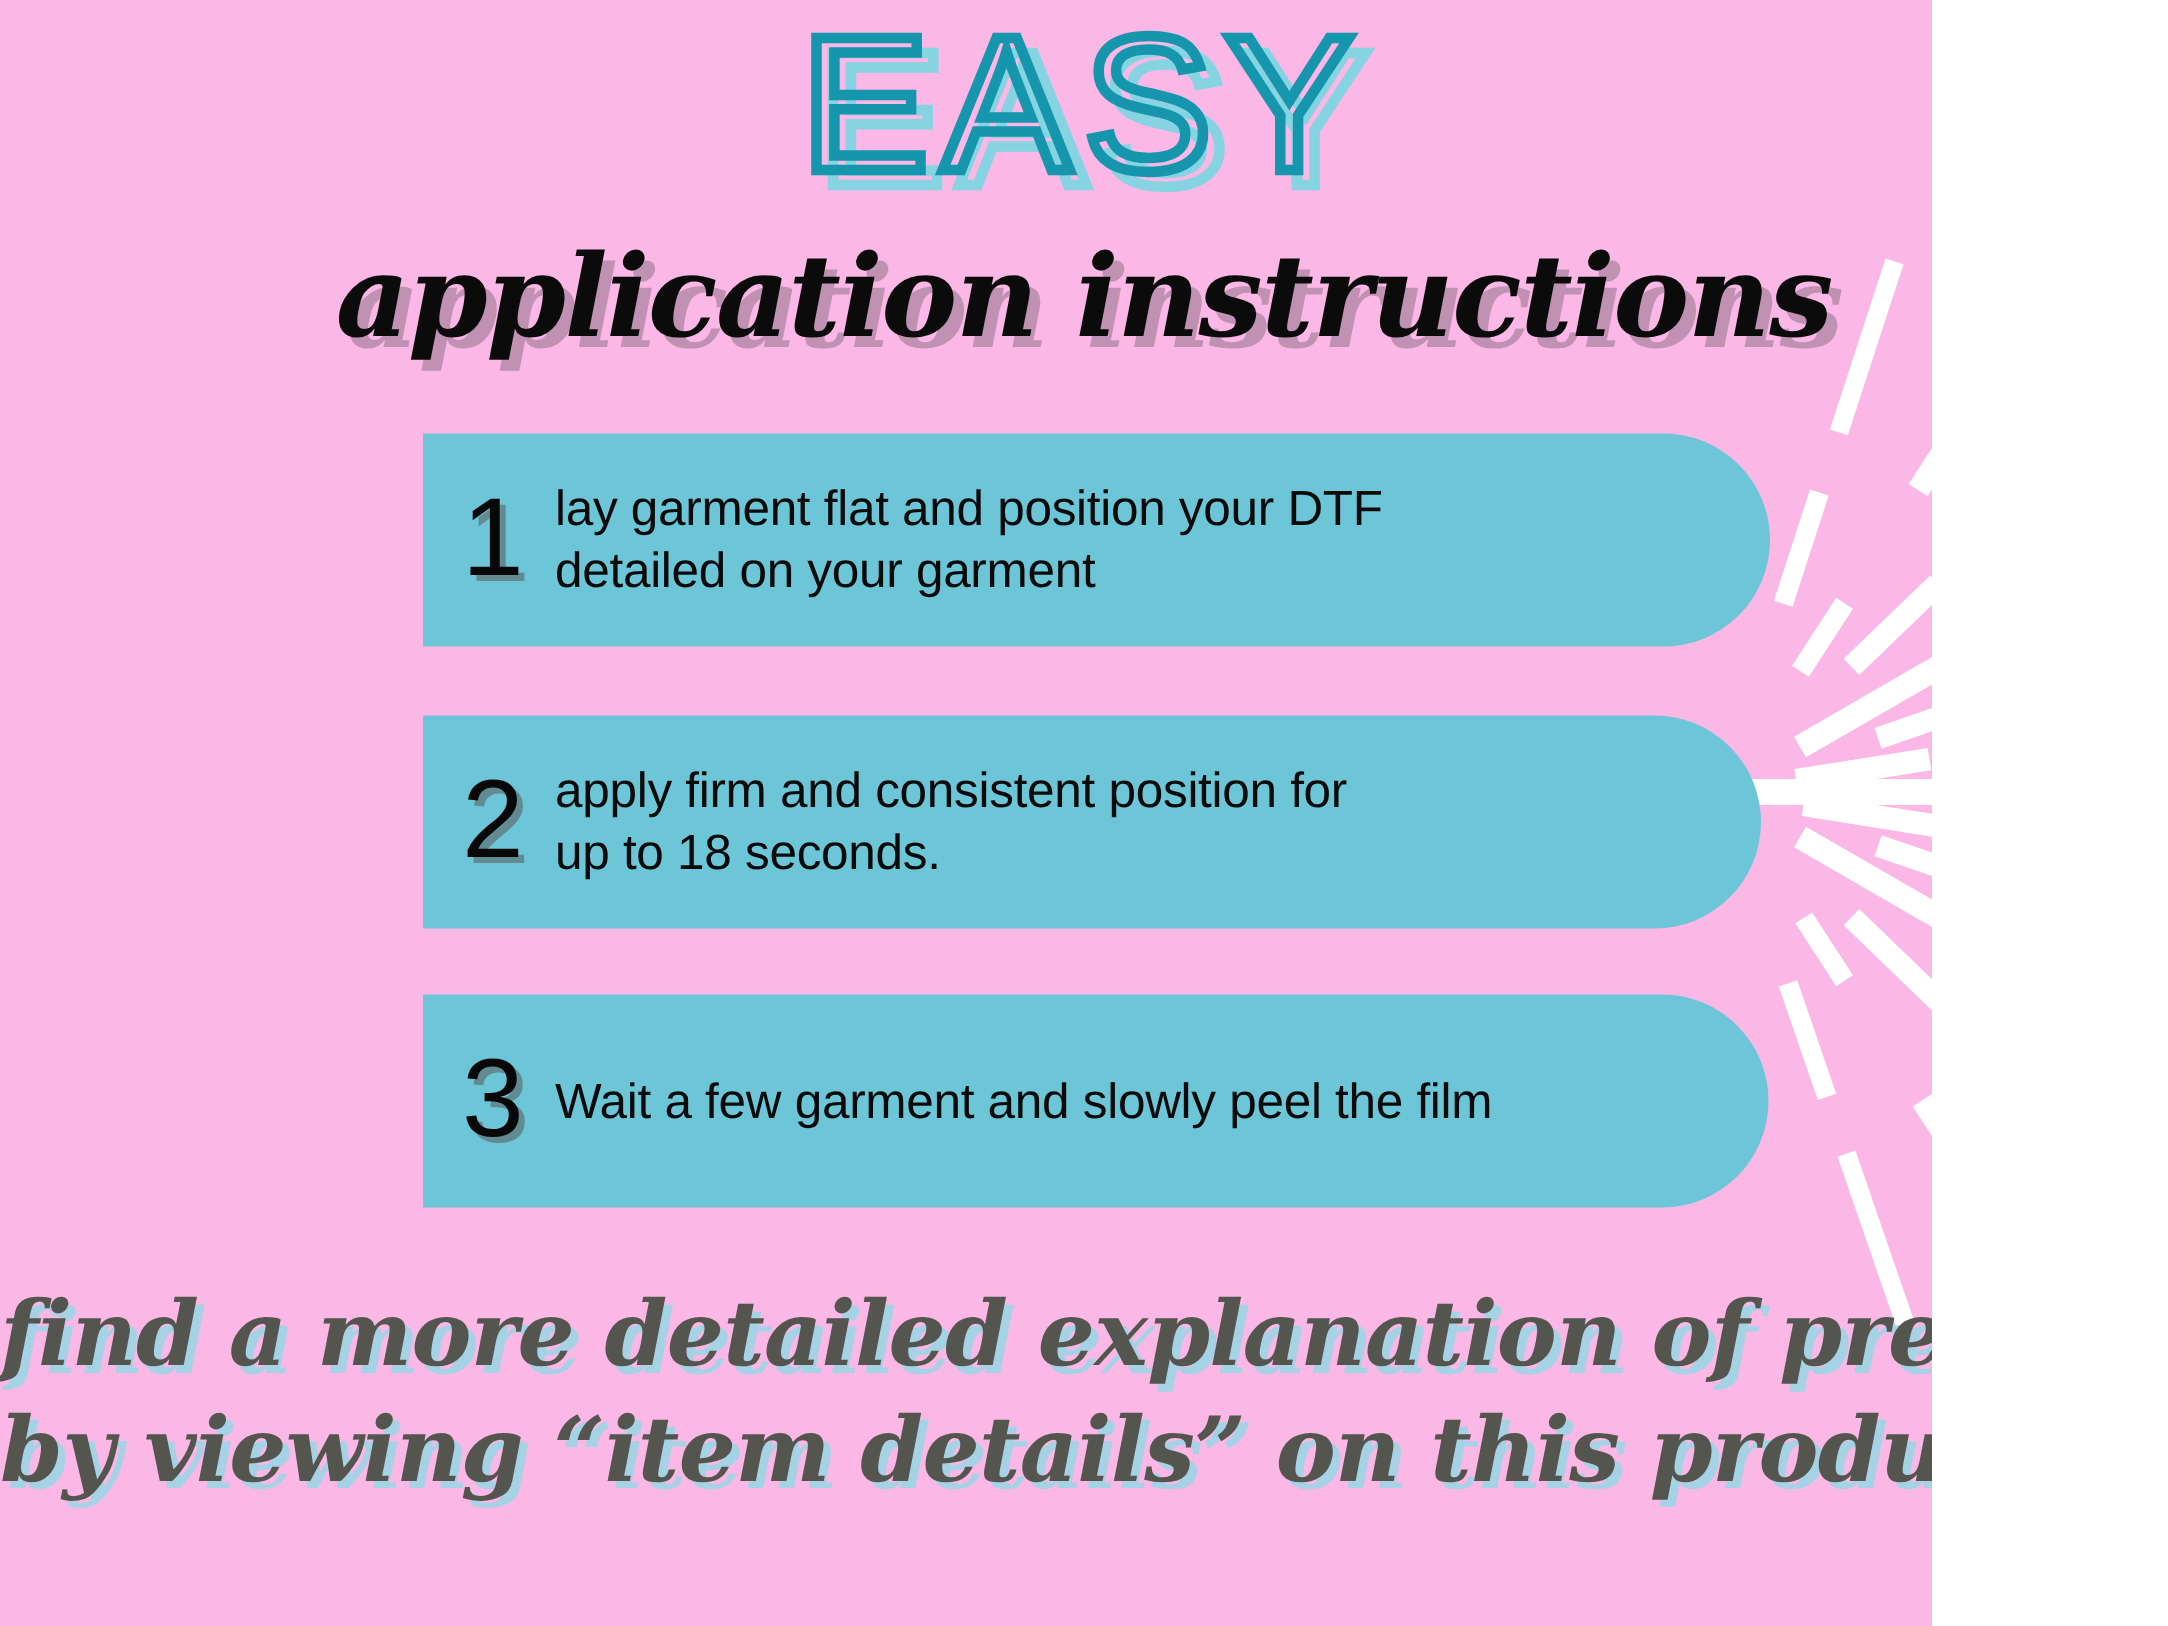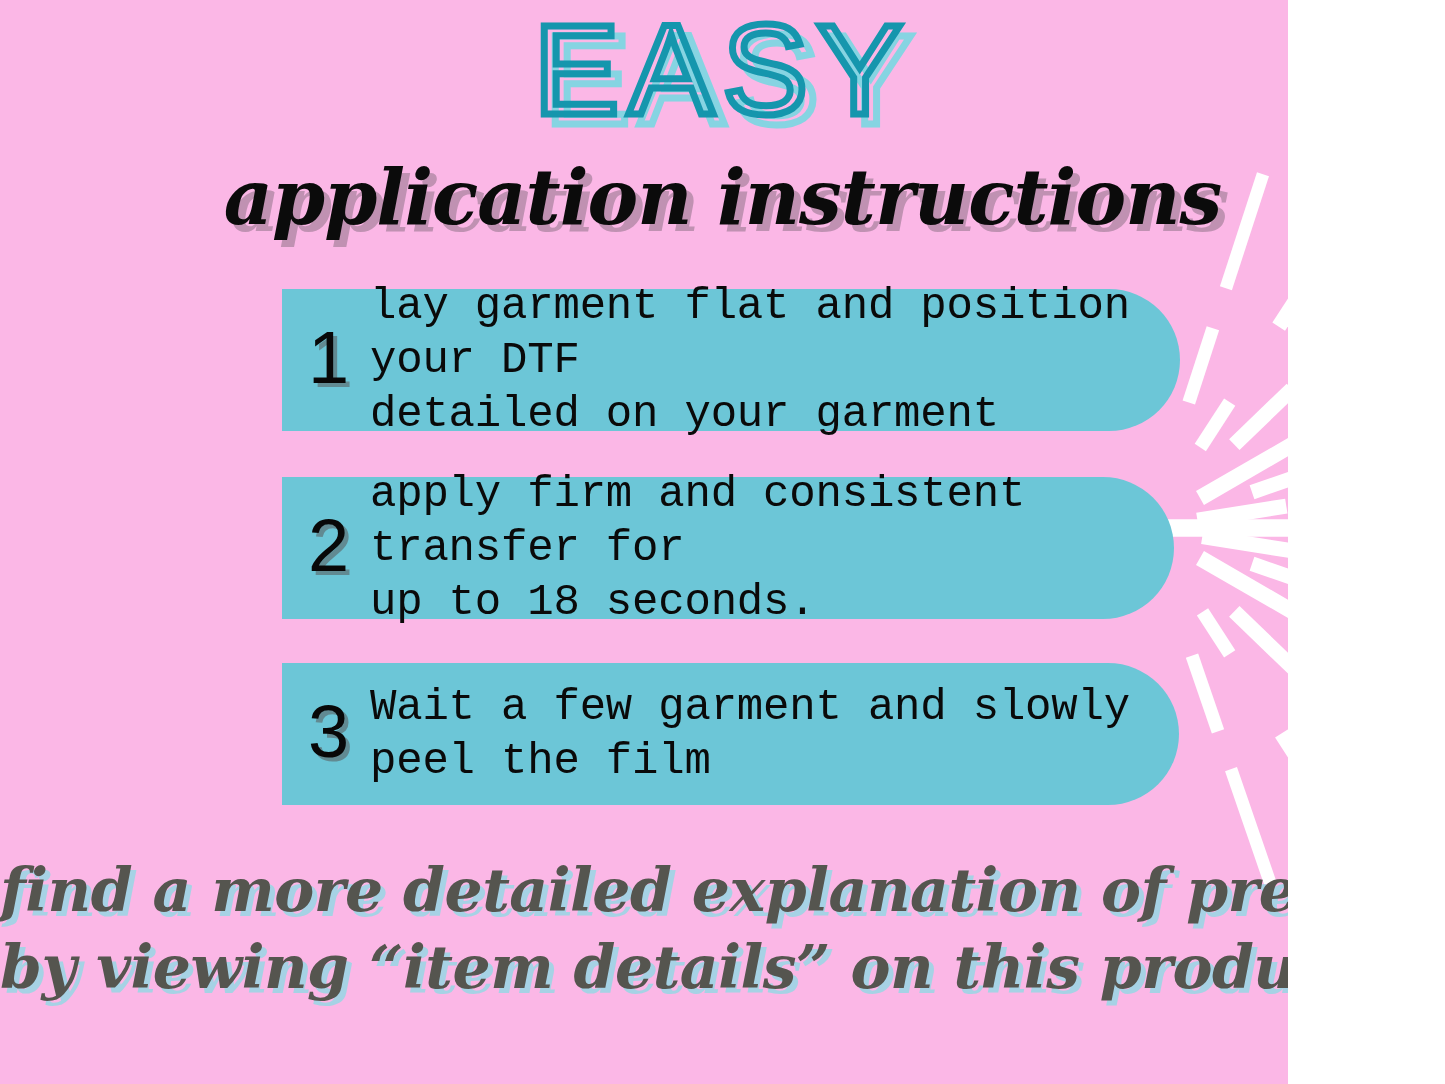--- a/index.html
+++ b/index.html
@@ -108,22 +108,22 @@
     font-weight: 300;
     color: #080808;
     line-height: 1;
     width: 62px;
     flex: 0 0 62px;
     text-align: left;
     text-shadow: 4px 4px 0 rgba(90,90,90,0.55);
     margin-top: -4px;
   }
   .step-text {
-    font-family: Liberation Mono, monospace;
-    font-size: 44px;
+    font-family: Liberation Sans, sans-serif;
+    font-size: 33px;
     line-height: 1.23;
     color: #0a0a0a;
     letter-spacing: -0.2px;
   }
 
   
   .footer-script {
     position: absolute;
     left: 0;
     top: 852px;
@@ -193,21 +193,21 @@
       <span class="step-num">1</span>
       <span class="step-text">
         <span>lay garment flat and position your DTF</span><br>
         <span>detailed on your garment</span>
       </span>
     </div>
 
     <div class="step step-2">
       <span class="step-num">2</span>
       <span class="step-text">
-        <span>apply firm and consistent transfer for</span><br>
+        <span>apply firm and consistent position for</span><br>
         <span>up to 18 seconds.</span>
       </span>
     </div>
 
     <div class="step step-3">
       <span class="step-num">3</span>
       <span class="step-text">
         <span>Wait a few garment and slowly peel the film</span><br>
       </span>
     </div>

